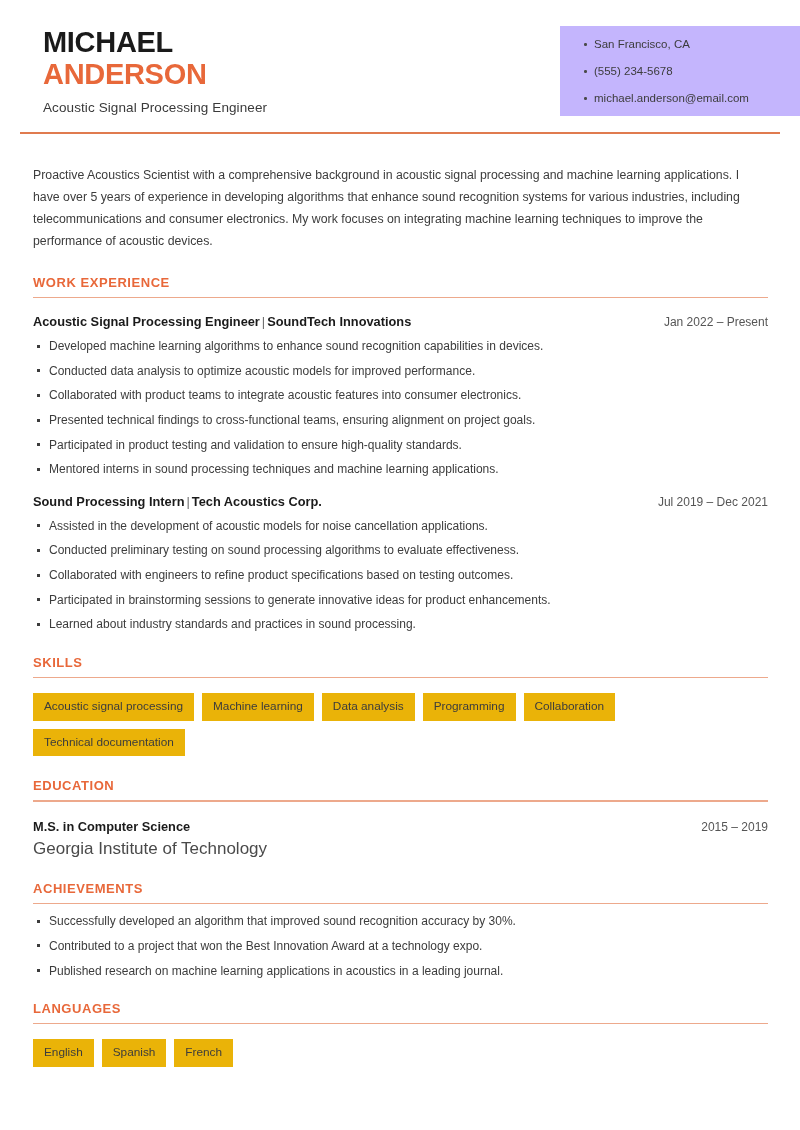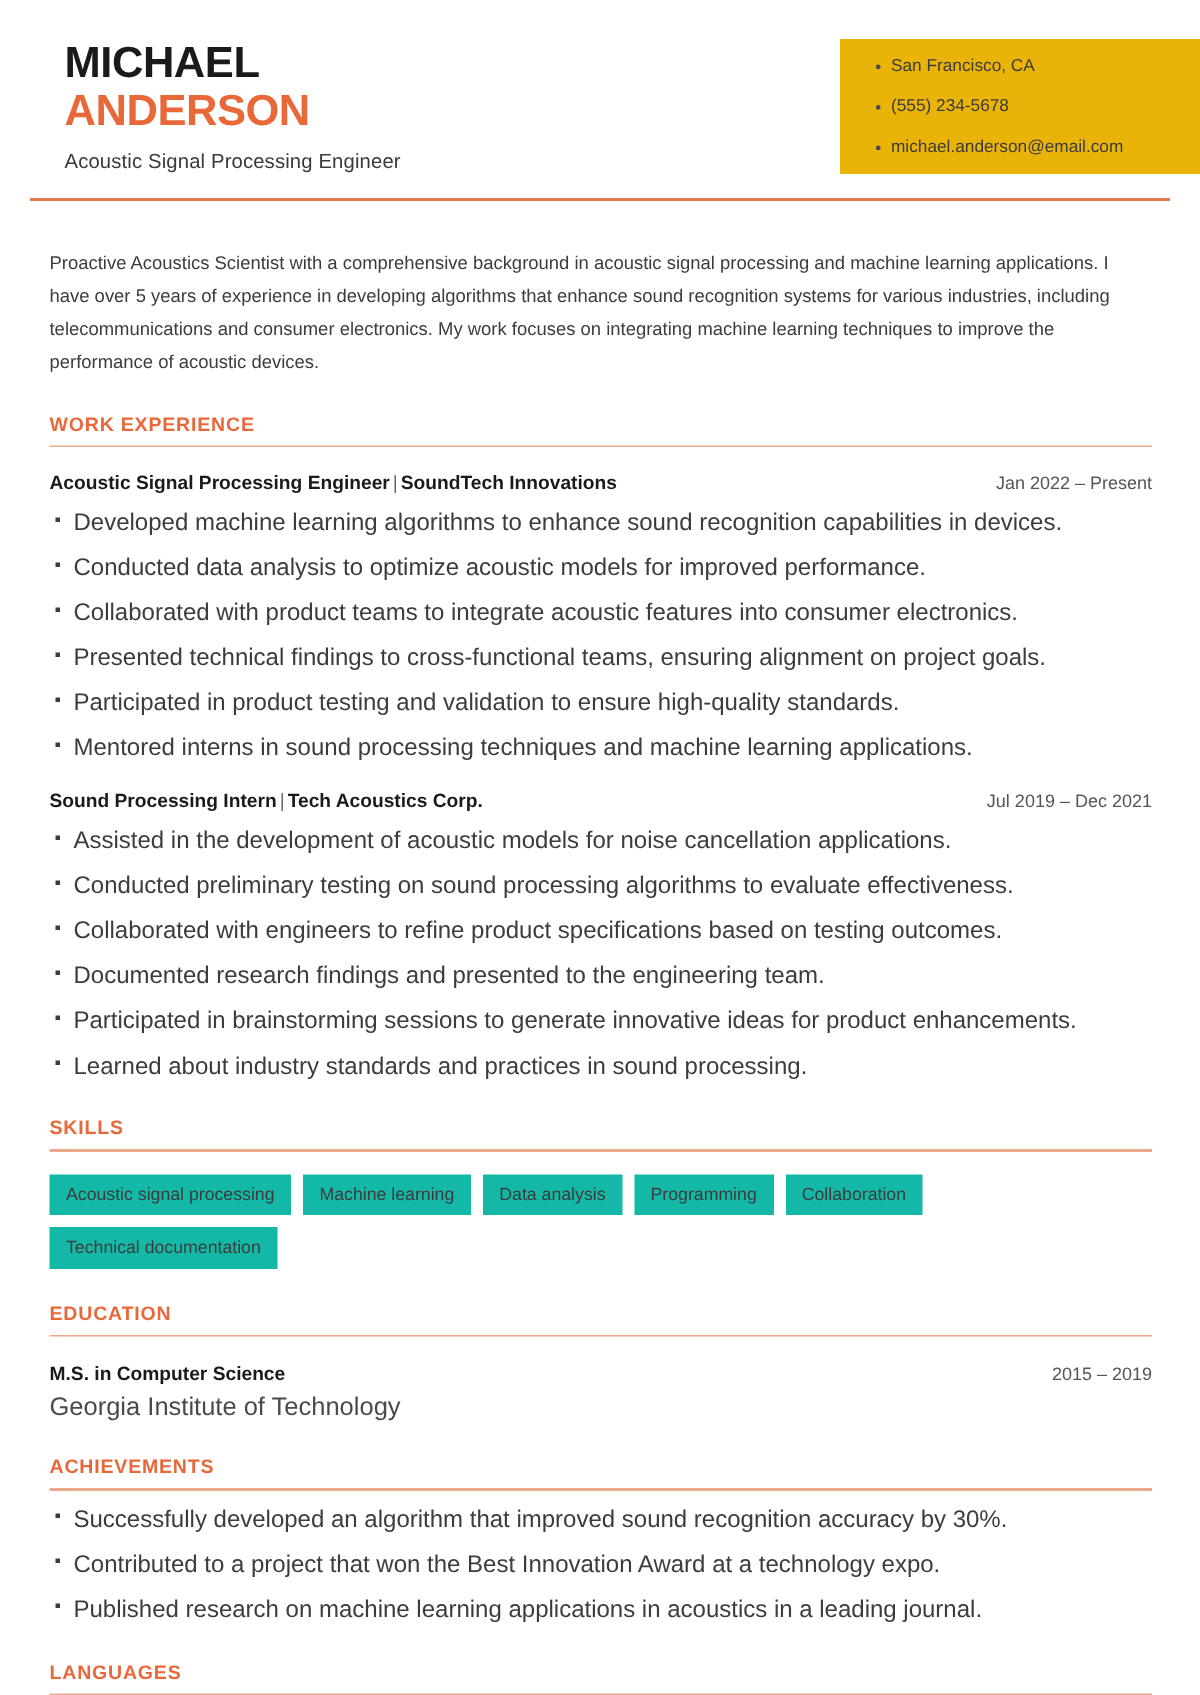--- a/index.html
+++ b/index.html
@@ -45,21 +45,21 @@
     font-size: 13.5px;
     color: #3a3a3a;
     letter-spacing: 0.1px;
   }
   .contact-panel {
     position: absolute;
     left: 560px;
     top: 26px;
     width: 240px;
     height: 90px;
-    background: #eab308;
+    background: #c4b5fd;
     box-sizing: border-box;
     padding: 13px 14px 13px 24px;
   }
   .contact-item {
     position: relative;
     font-size: 11.5px;
     color: #3c3c3c;
     line-height: 1;
     margin-bottom: 15.5px;
     padding-left: 10px;
@@ -140,21 +140,21 @@
   }
 
   ul.bullets {
     list-style: none;
     margin: 9px 0 0 0;
     padding: 0;
   }
   ul.bullets li {
     position: relative;
     padding-left: 16px;
-    font-size: 16px;
+    font-size: 12px;
     color: #3c3c3c;
     line-height: 1.35;
     margin-bottom: 8.5px;
   }
   ul.bullets li:last-child { margin-bottom: 0; }
   ul.bullets li::before {
     content: "";
     position: absolute;
     left: 4px;
     top: 6.5px;
@@ -165,21 +165,21 @@
 
   
   .chips {
     display: flex;
     flex-wrap: wrap;
     gap: 8px;
     margin-top: 15px;
     width: 735px;
   }
   .chip {
-    background: #14b8a6;
+    background: #eab308;
     color: #3c3c3c;
     font-size: 11.8px;
     padding: 7px 11px;
     line-height: 1.15;
     white-space: nowrap;
   }
 
   .edu-block { margin-top: 17px; }
   .ach-list { margin-top: 16px; }
 </style>
@@ -233,21 +233,20 @@
         <div class="entry-head">
           <div class="entry-title">
             <span>Sound Processing Intern</span><span class="entry-sep">|</span><span>Tech Acoustics Corp.</span>
           </div>
           <div class="entry-date">Jul 2019 – Dec 2021</div>
         </div>
         <ul class="bullets">
           <li>Assisted in the development of acoustic models for noise cancellation applications.</li>
           <li>Conducted preliminary testing on sound processing algorithms to evaluate effectiveness.</li>
           <li>Collaborated with engineers to refine product specifications based on testing outcomes.</li>
-          <li>Documented research findings and presented to the engineering team.</li>
           <li>Participated in brainstorming sessions to generate innovative ideas for product enhancements.</li>
           <li>Learned about industry standards and practices in sound processing.</li>
         </ul>
       </div>
     </div>
 
     <div class="section">
       <div class="section-title">SKILLS</div>
       <div class="section-rule"></div>
       <div class="chips">

